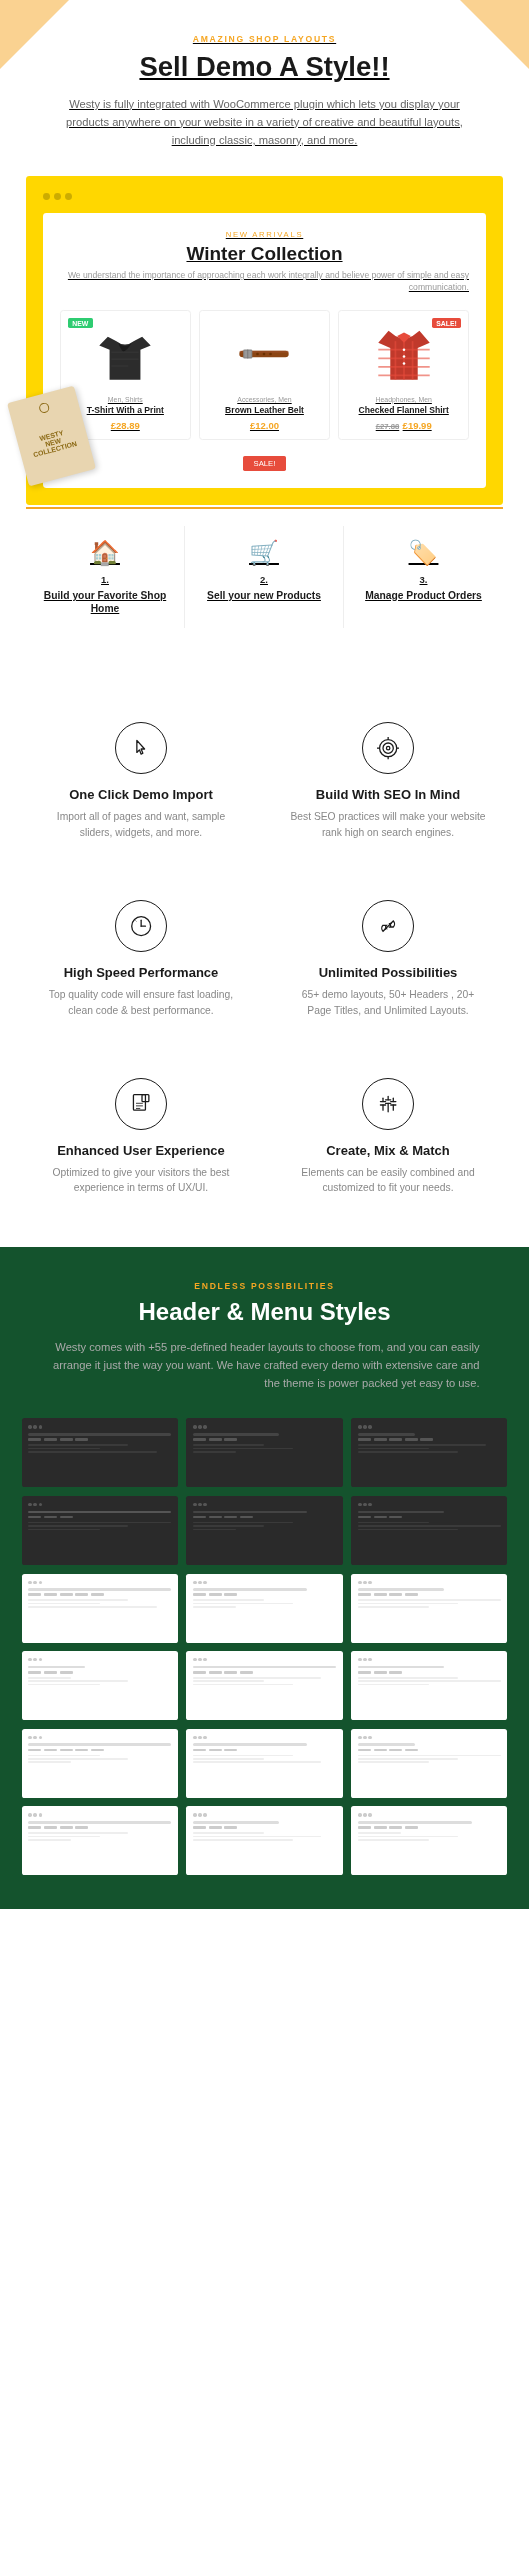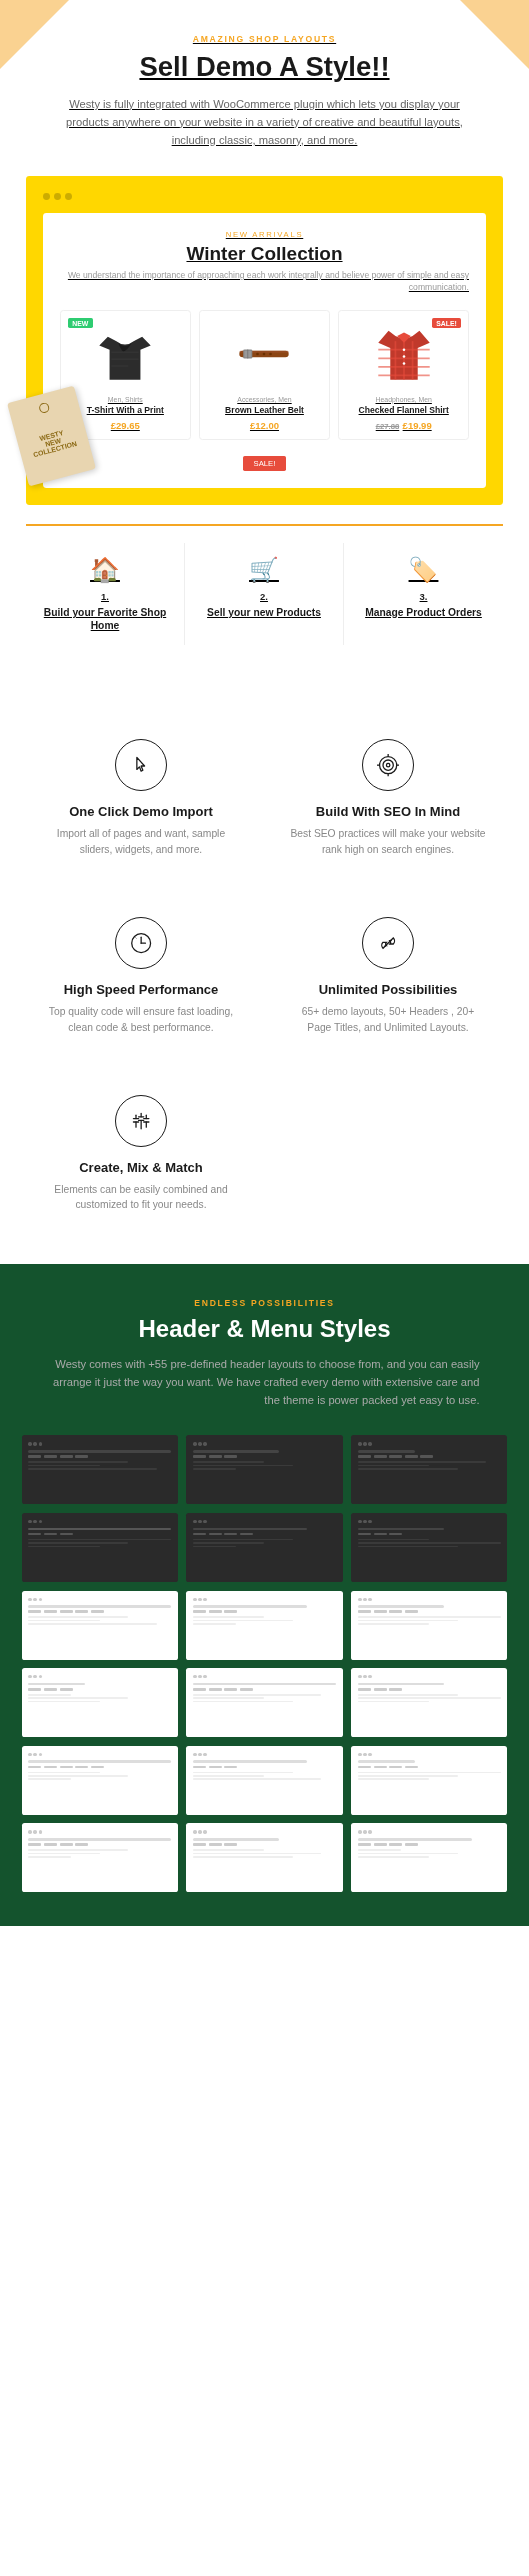--- a/index.html
+++ b/index.html
@@ -54,21 +54,21 @@
       max-width: 430px;
       margin: 0 auto 26px;
     }
 
     
     .shop-preview-window {
       background: #ffd700;
       border-radius: 3.4px;
       padding: 17px;
       position: relative;
-      margin-bottom: 19px;
+      margin-bottom: 2px;
     }
     .window-dots {
       display: flex;
       gap: 4.3px;
       margin-bottom: 13px;
     }
     .window-dot {
       width: 6.9px; height: 6.9px;
       border-radius: 50%;
       background: rgba(0,0,0,0.2);
@@ -395,21 +395,21 @@
             <svg viewBox="0 0 60 70">
               <path d="M10 15 L0 25 L12 30 L12 65 L48 65 L48 30 L60 25 L50 15 L40 20 Q30 28 20 20 Z" fill="#2c2c2c"></path>
               <path d="M22 22 Q30 30 38 22 Q32 32 28 32 Q26 32 22 22Z" fill="#1a1a1a"></path>
               <rect x="14" y="32" width="32" height="2" fill="#3a3a3a" opacity="0.5"></rect>
               <rect x="14" y="40" width="32" height="2" fill="#3a3a3a" opacity="0.5"></rect>
               <rect x="14" y="48" width="20" height="2" fill="#3a3a3a" opacity="0.5"></rect>
             </svg>
           </div>
           <p class="product-category">Men, Shirts</p>
           <p class="product-name">T-Shirt With a Print</p>
-          <p class="product-price">£29.65</p>
+          <p class="product-price">£28.89</p>
         </div>
 
         <div class="product-card">
           <div class="product-image">
             <svg viewBox="0 0 80 40">
               <rect x="2" y="15" width="76" height="10" rx="5" fill="#8B4513"></rect>
               <rect x="2" y="15" width="76" height="3" rx="2" fill="#A0522D" opacity="0.5"></rect>
               <rect x="8" y="13" width="14" height="14" rx="2" fill="#888"></rect>
               <rect x="10" y="15" width="10" height="10" rx="1" fill="#999"></rect>
               <line x1="15" y1="13" x2="15" y2="27" stroke="#666" stroke-width="1"></line>
@@ -532,20 +532,33 @@
         <svg width="22.3" height="22.3" viewBox="0 0 26 26">
           <path d="M10 16 L7 19 A5 5 0 0 1 7 12 L11 12 A3 3 0 0 0 11 16Z" fill="none" stroke="#1a1a1a" stroke-width="1.5" stroke-linecap="round"></path>
           <path d="M16 10 L19 7 A5 5 0 0 1 19 14 L15 14 A3 3 0 0 0 15 10Z" fill="none" stroke="#1a1a1a" stroke-width="1.5" stroke-linecap="round"></path>
           <line x1="9" y1="17" x2="17" y2="9" stroke="#1a1a1a" stroke-width="1.5"></line>
         </svg>
       </div>
       <h3 class="feature-block-title">Unlimited Possibilities</h3>
       <p class="feature-block-desc">65+ demo layouts, 50+ Headers , 20+ Page Titles, and Unlimited Layouts.</p>
     </div>
 
+    <div class="feature-block">
+      <div class="feature-block-icon">
+        <svg width="22.3" height="22.3" viewBox="0 0 26 26">
+          <rect x="4" y="2" width="14" height="18" rx="1" fill="none" stroke="#1a1a1a" stroke-width="1.5"></rect>
+          <rect x="14" y="2" width="8" height="8" rx="1" fill="none" stroke="#1a1a1a" stroke-width="1.5"></rect>
+          <line x1="7" y1="12" x2="15" y2="12" stroke="#1a1a1a" stroke-width="1"></line>
+          <line x1="7" y1="15" x2="15" y2="15" stroke="#1a1a1a" stroke-width="1"></line>
+          <line x1="7" y1="18" x2="12" y2="18" stroke="#1a1a1a" stroke-width="1"></line>
+        </svg>
+      </div>
+      <h3 class="feature-block-title">Enhanced User Experience</h3>
+      <p class="feature-block-desc">Optimized to give your visitors the best experience in terms of UX/UI.</p>
+    </div>
 
     <div class="feature-block">
       <div class="feature-block-icon">
         <svg width="22.3" height="22.3" viewBox="0 0 26 26">
           <line x1="7" y1="6" x2="7" y2="10" stroke="#1a1a1a" stroke-width="1.5" stroke-linecap="round"></line>
           <line x1="13" y1="4" x2="13" y2="8" stroke="#1a1a1a" stroke-width="1.5" stroke-linecap="round"></line>
           <line x1="19" y1="6" x2="19" y2="10" stroke="#1a1a1a" stroke-width="1.5" stroke-linecap="round"></line>
           <line x1="7" y1="14" x2="7" y2="20" stroke="#1a1a1a" stroke-width="1.5" stroke-linecap="round"></line>
           <line x1="13" y1="12" x2="13" y2="22" stroke="#1a1a1a" stroke-width="1.5" stroke-linecap="round"></line>
           <line x1="19" y1="14" x2="19" y2="20" stroke="#1a1a1a" stroke-width="1.5" stroke-linecap="round"></line>

